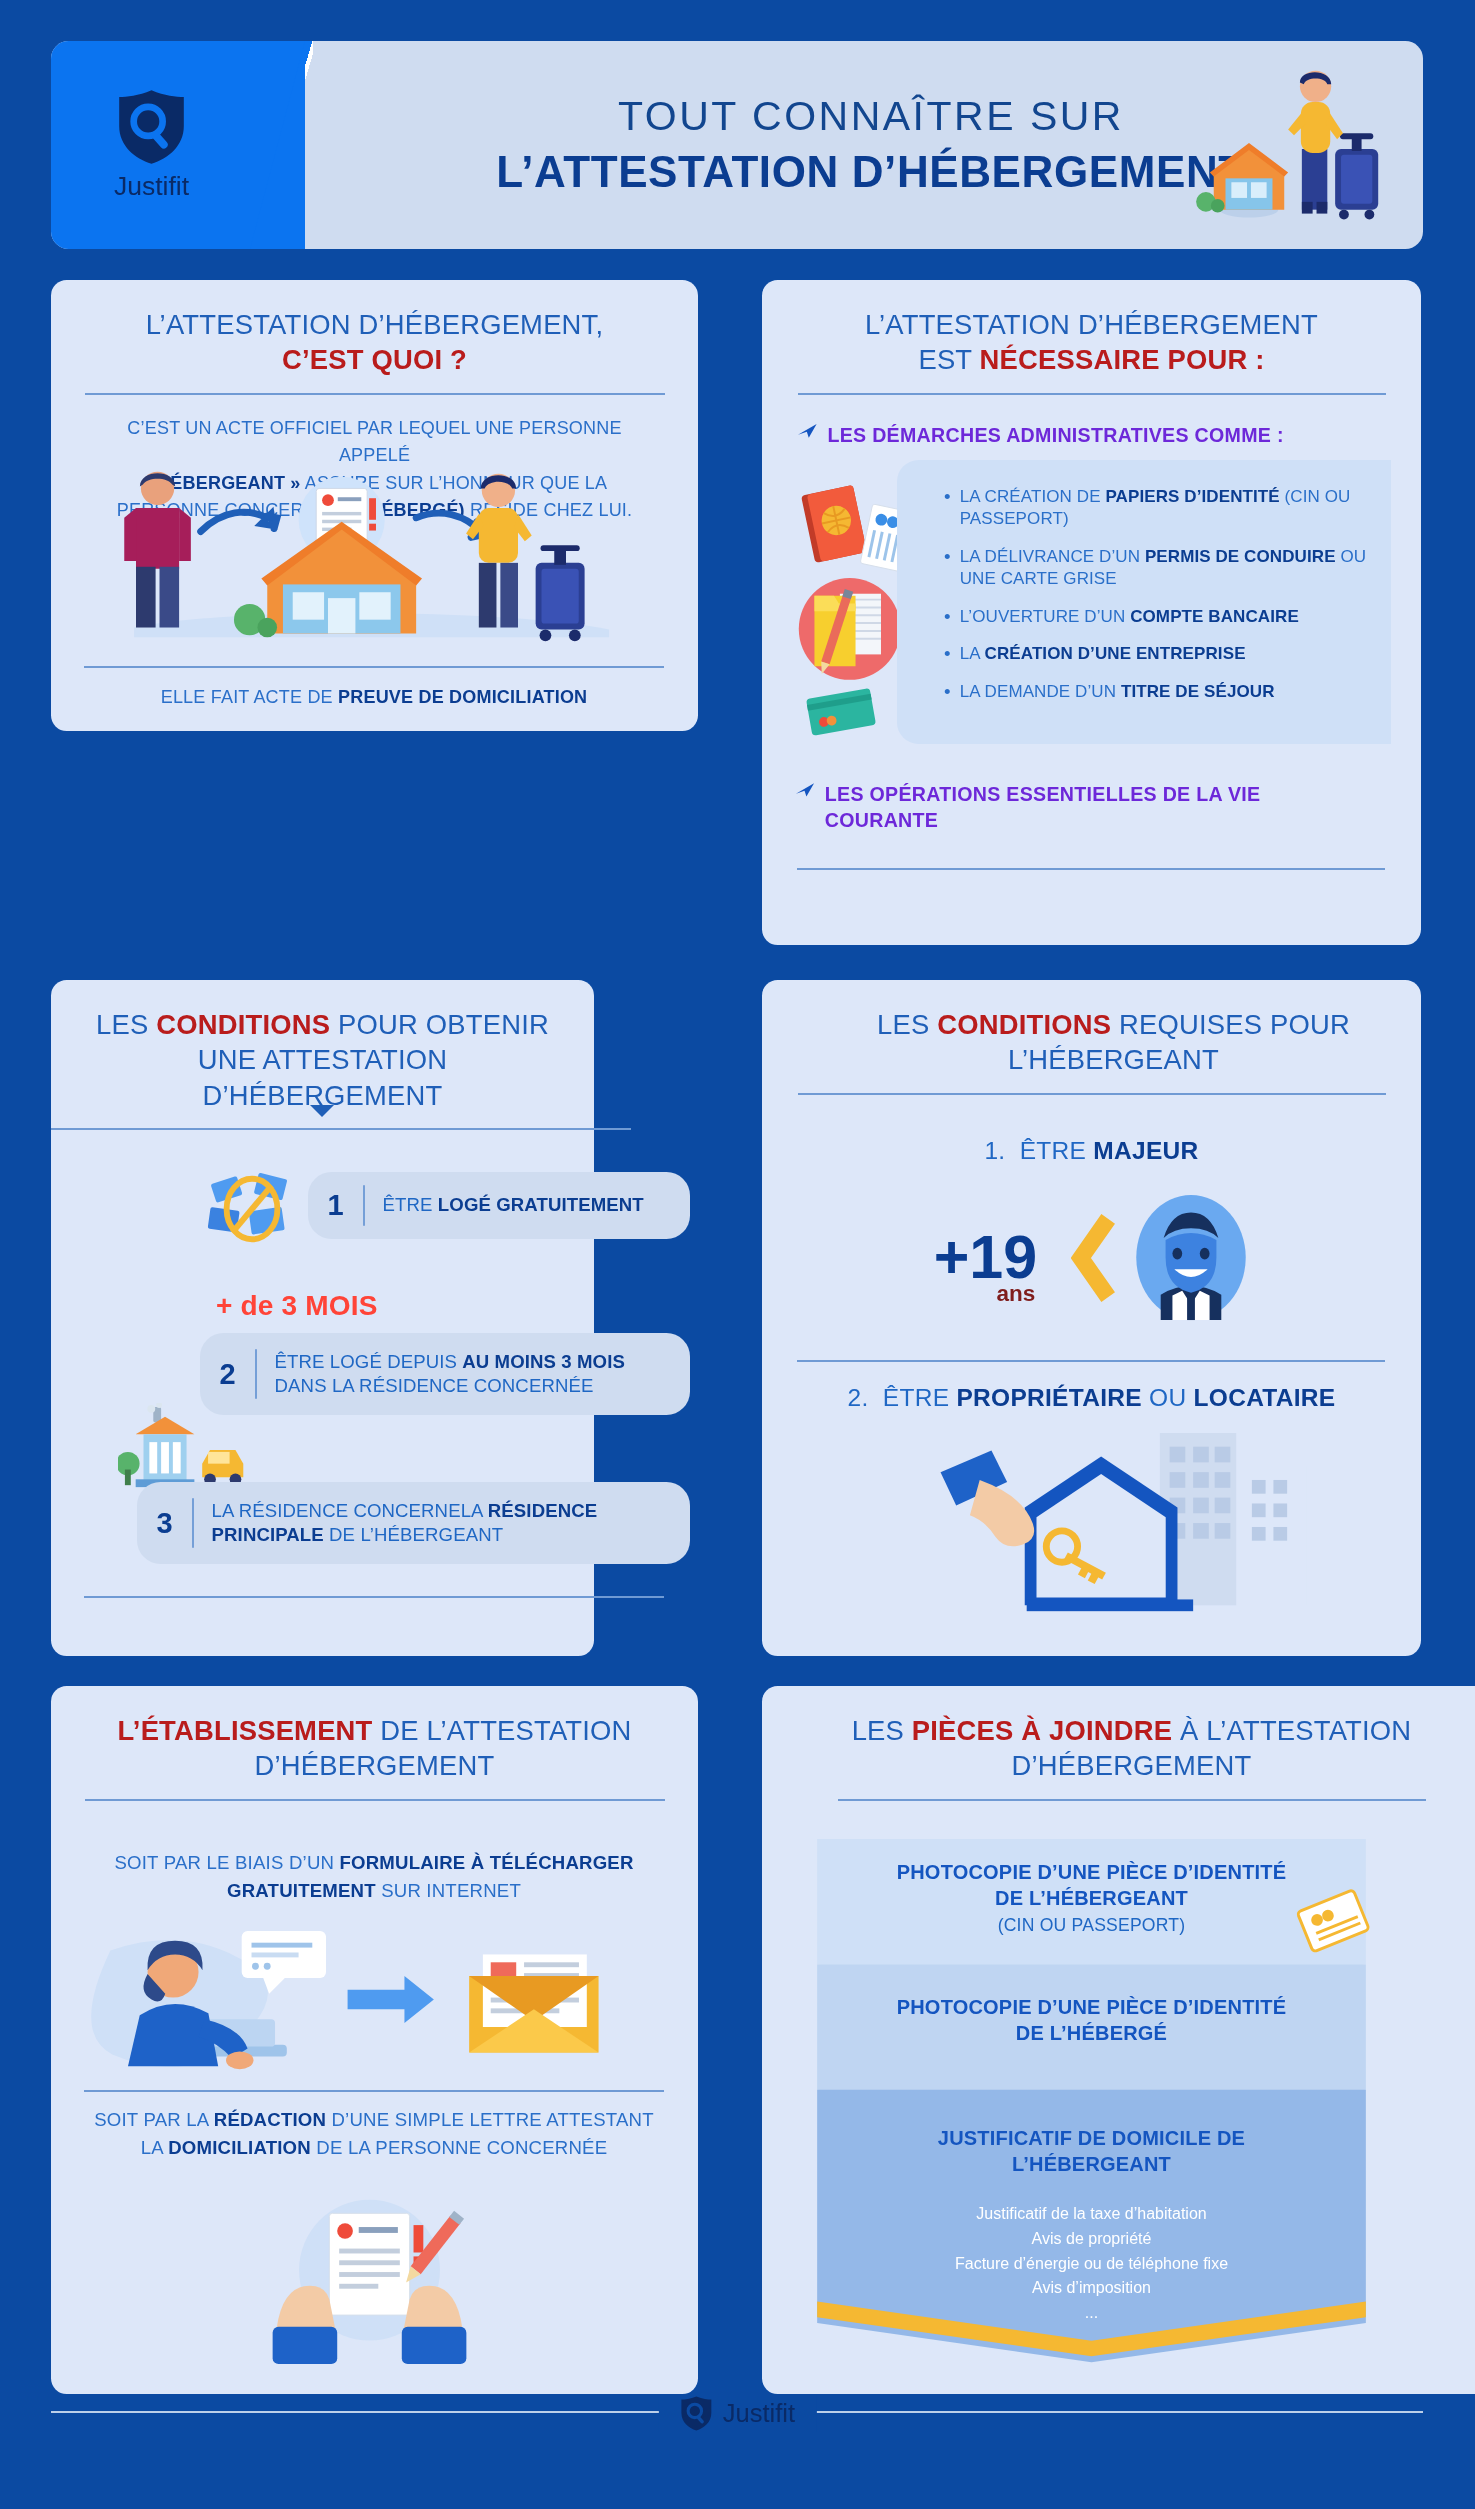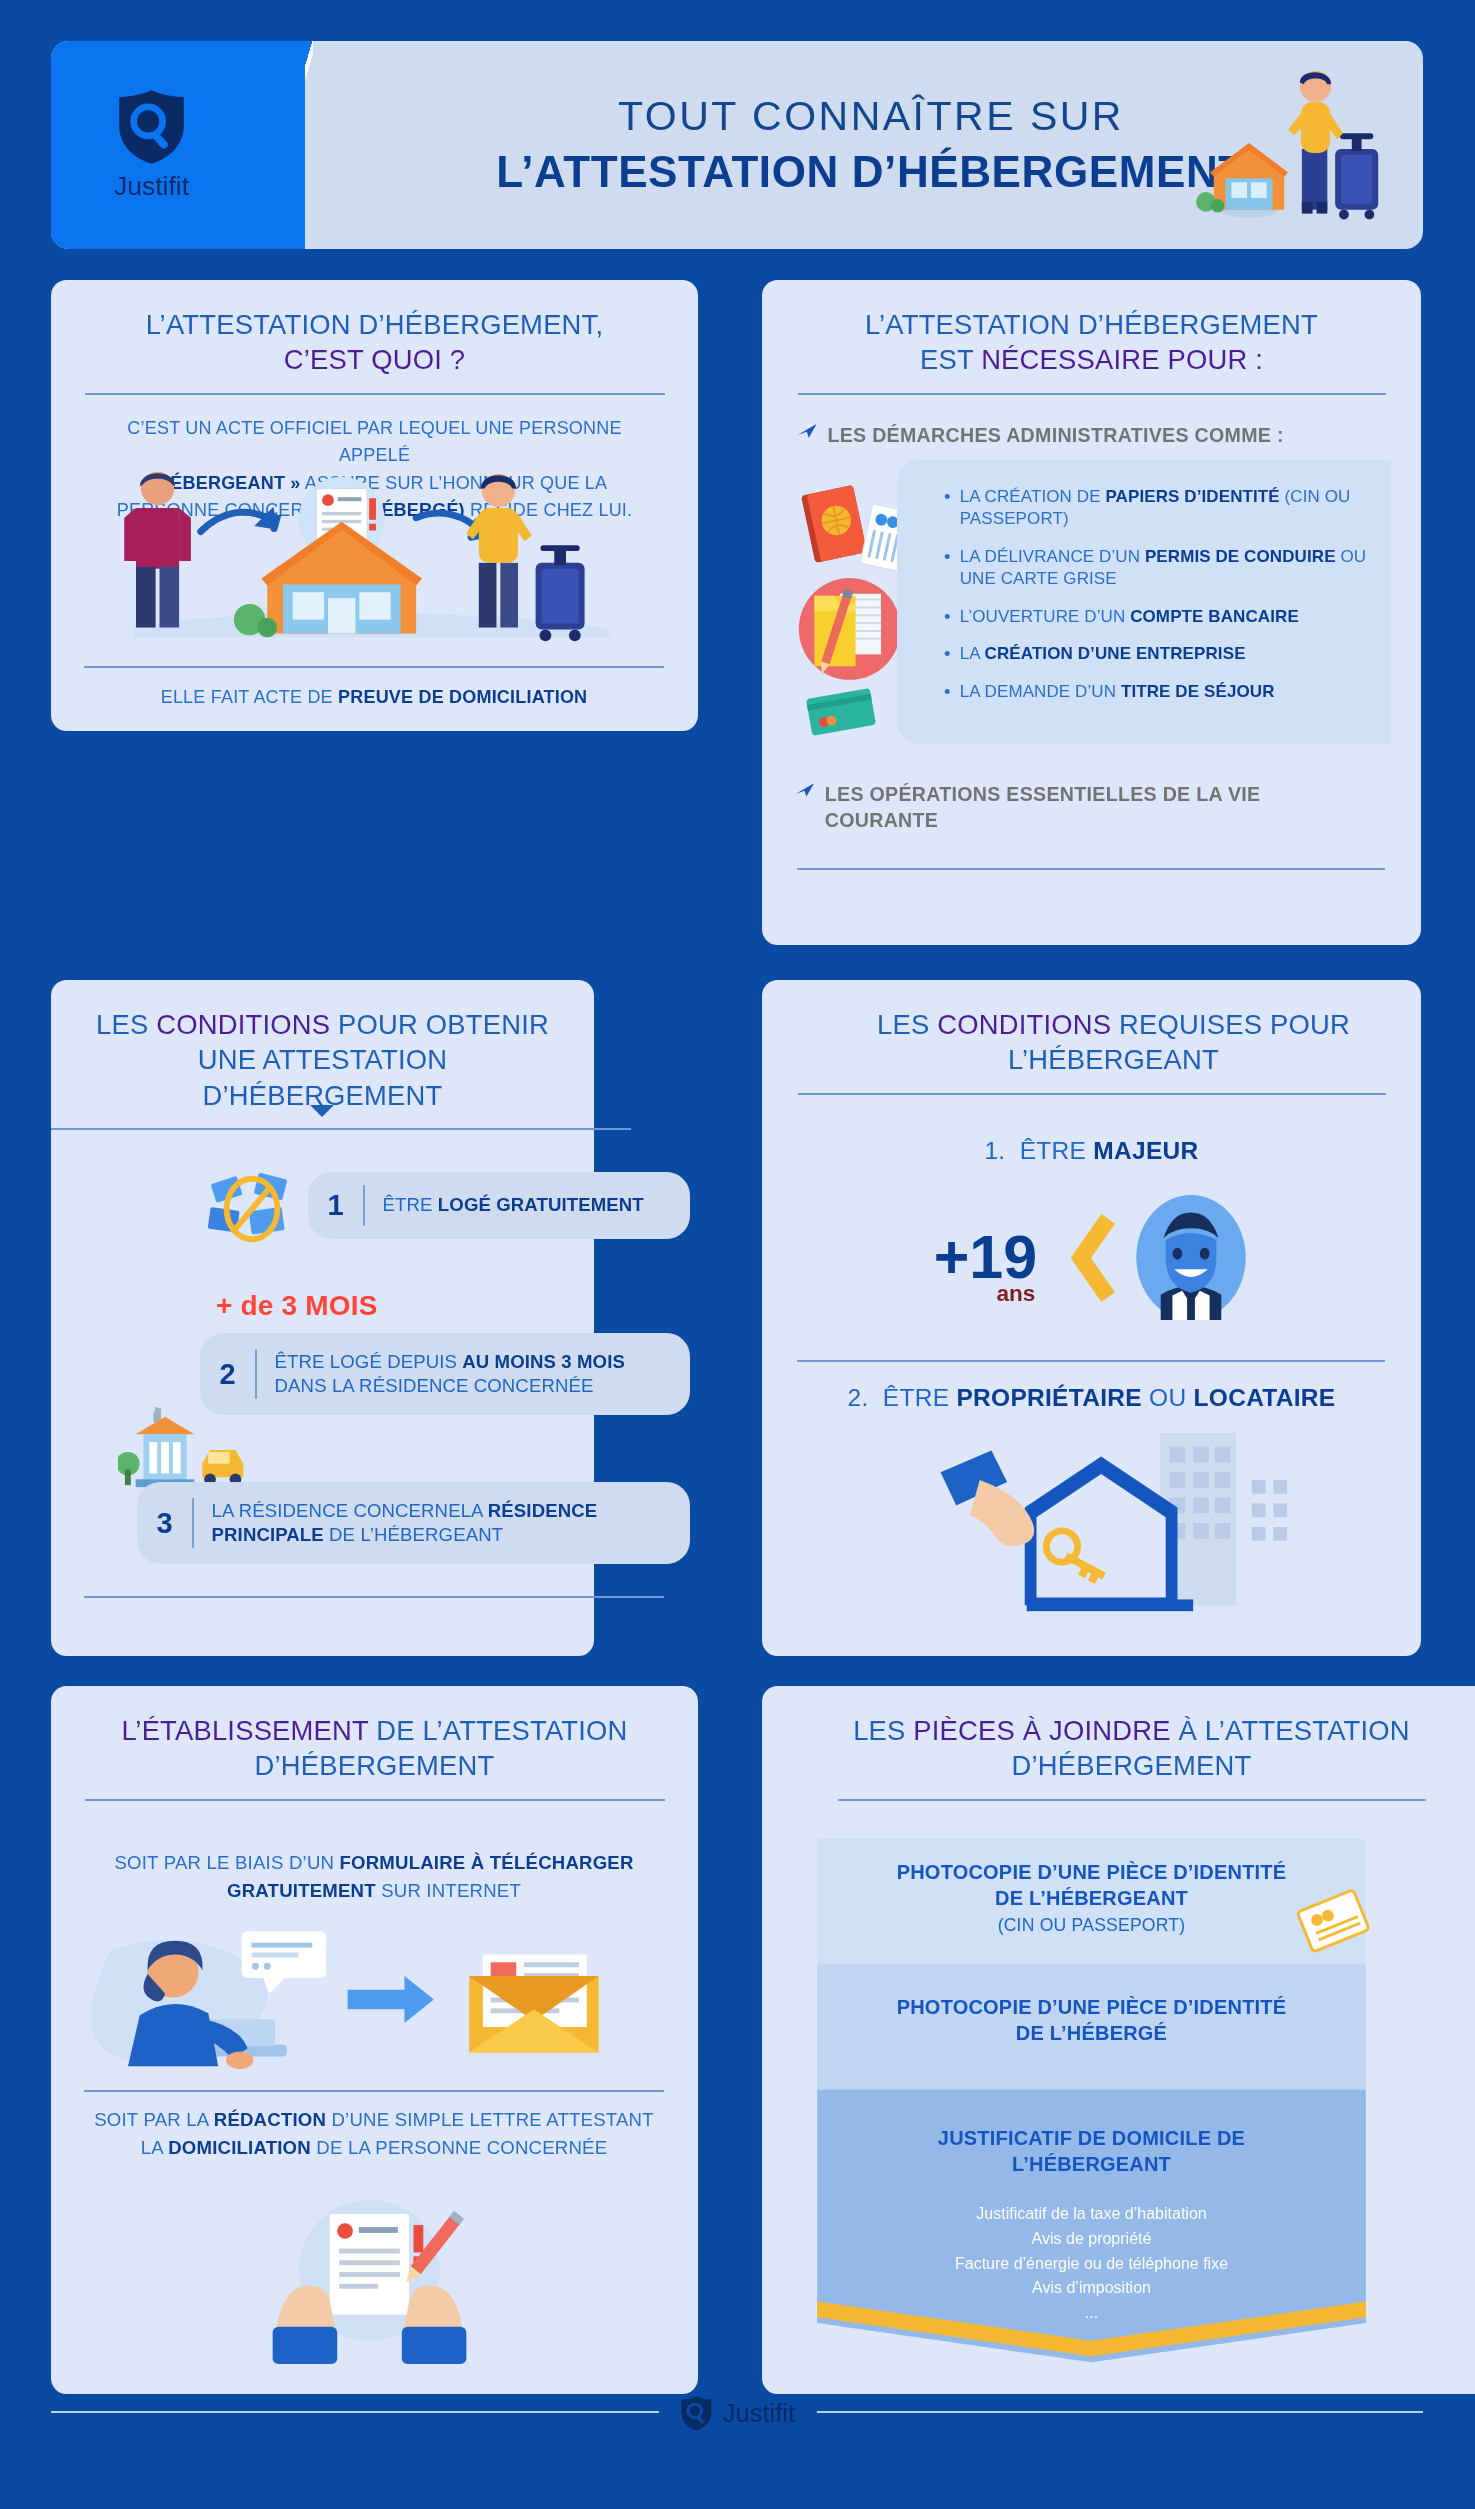--- a/index.html
+++ b/index.html
@@ -84,21 +84,21 @@
     border-radius: 15.7px;
   }
   .card-title {
     text-align: center;
     color: #1f5fb8;
     font-size: 28px;
     line-height: 1.28;
     font-weight: 400;
     letter-spacing: 0.2px;
   }
-  .card-title b { color: #4c1d95; font-weight: 400; }
+  .card-title b { color: #b91c1c; font-weight: 700; }
   .title-rule {
     height: 2px; background: #6f9ad4;
     margin: 15.7px auto 0;
   }
   .body-text {
     color: #2a6fc9;
     font-size: 18px;
     line-height: 1.52;
     text-align: center;
     letter-spacing: 0.2px;
@@ -116,21 +116,21 @@
 
   
   #card2 { left: 762px; top: 280px; width: 659px; height: 665px; }
   #card2 .card-title { padding: 27.4px 29px 0; font-size: 27.4px; }
   #card2 .title-rule { width: 588px; }
   .arrow-head {
     display: inline-block; width: 21.6px; height: 15.7px;
     margin-right: 8.8px; vertical-align: 1px;
   }
   .sub-head {
-    color: #737373; font-size: 19.6px; font-weight: 700;
+    color: #6d28d9; font-size: 19.6px; font-weight: 700;
     letter-spacing: 0.3px; line-height: 1.32;
     display: flex; align-items: flex-start;
   }
   .blue-panel {
     position: absolute; left: 135px; top: 180px;
     width: 494px; height: 284px;
     background: #cfe0f7;
     border-radius: 21.6px 0 0 21.6px;
   }
   .blue-panel ul { list-style: none; padding: 25.5px 19.6px 0 47px; }

